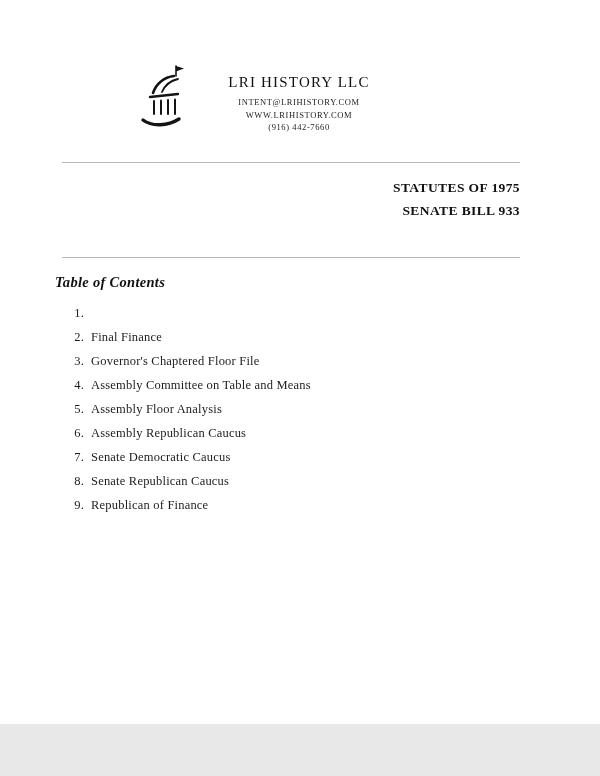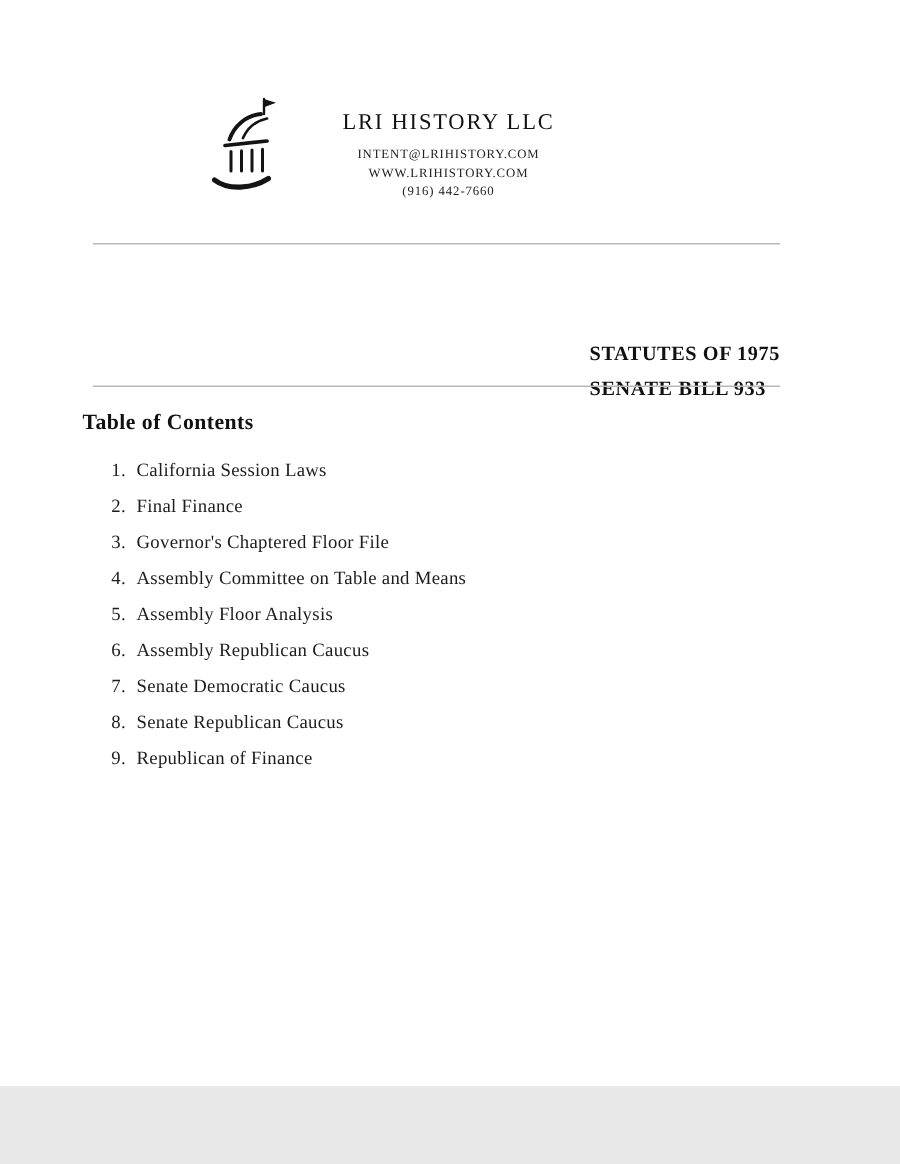--- a/index.html
+++ b/index.html
@@ -57,41 +57,41 @@
     border-top: 1px solid #b8b8b4;
   }
   .rule-1 { top: 162px; }
   .rule-2 { top: 257px; }
 
   
   .reference {
     position: absolute;
     right: 80px;
     top: 176px;
-    text-align: left;
-    margin-top: 48px;
+    text-align: right;
   }
   .ref-line {
     font-size: 13.5px;
     font-weight: bold;
     line-height: 23px;
     letter-spacing: 0.4px;
     color: #111;
     white-space: pre;
   }
 
   
   .toc-title {
     position: absolute;
     left: 55px;
     top: 274px;
     font-size: 14.5px;
     font-weight: bold;
     letter-spacing: 0.3px;
     color: #111;
+    font-style: italic;
   }
   .toc-list {
     position: absolute;
     left: 68px;
     top: 306px;
     width: 420px;
   }
   .toc-item {
     display: flex;
     align-items: baseline;
@@ -150,21 +150,20 @@
     <div class="ref-line">SENATE BILL 933</div>
   </div>
 
   <div class="rule rule-2"></div>
 
   <div class="toc-title">Table of Contents</div>
 
   <div class="toc-list">
     <div class="toc-item">
       <span class="toc-num">1.</span>
-      <span class="toc-label">California Session Laws</span>
     </div>
     <div class="toc-item">
       <span class="toc-num">2.</span>
       <span class="toc-label">Final Finance</span>
     </div>
     <div class="toc-item">
       <span class="toc-num">3.</span>
       <span class="toc-label">Governor's Chaptered Floor File</span>
     </div>
     <div class="toc-item">

